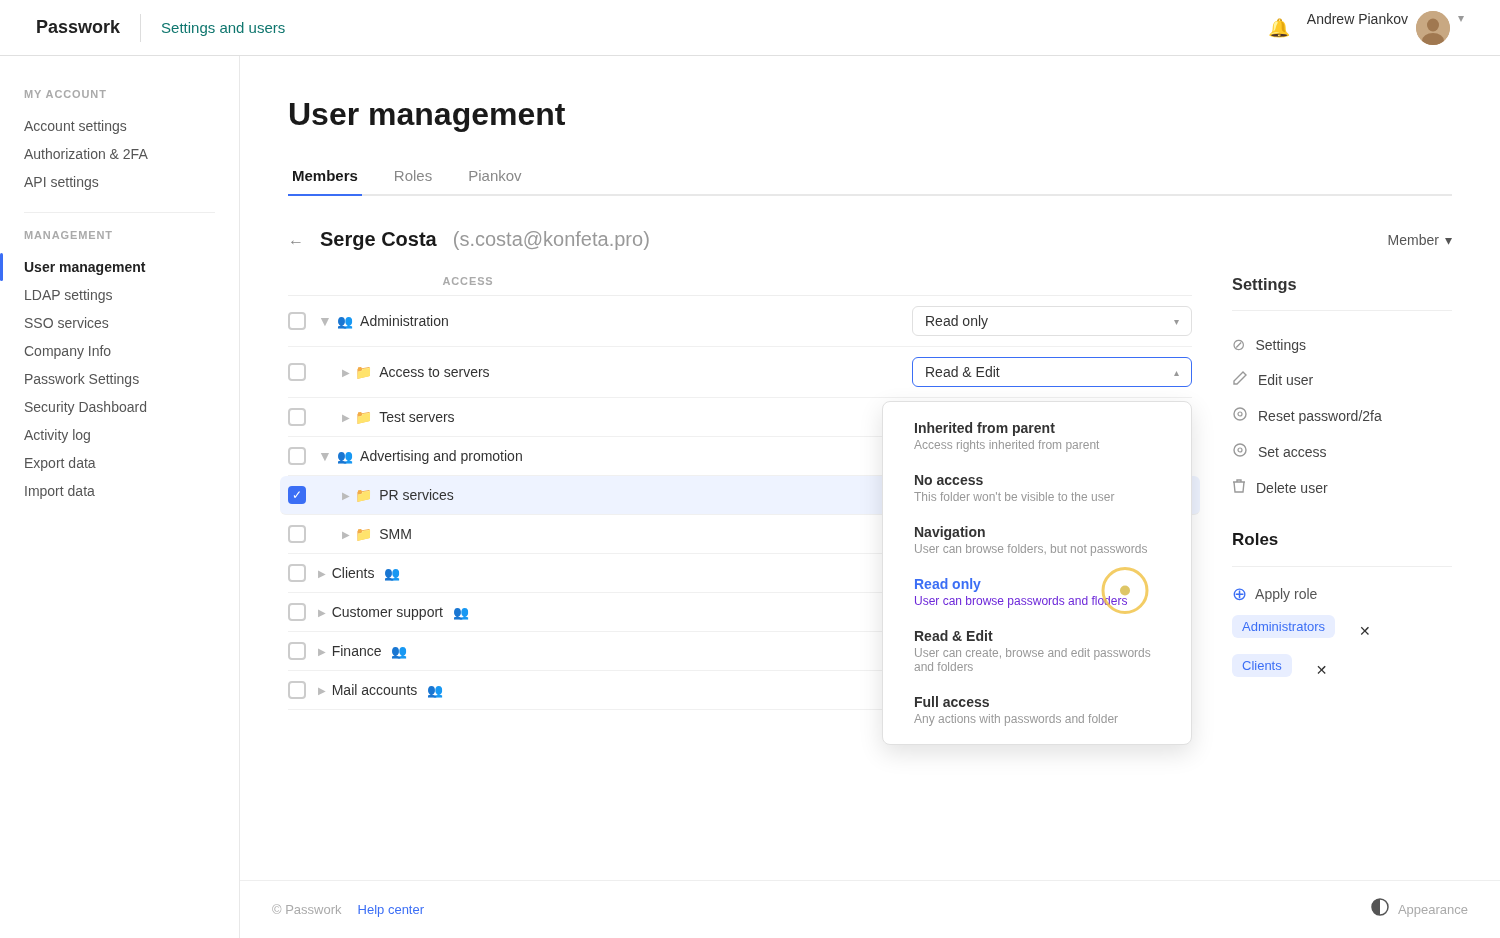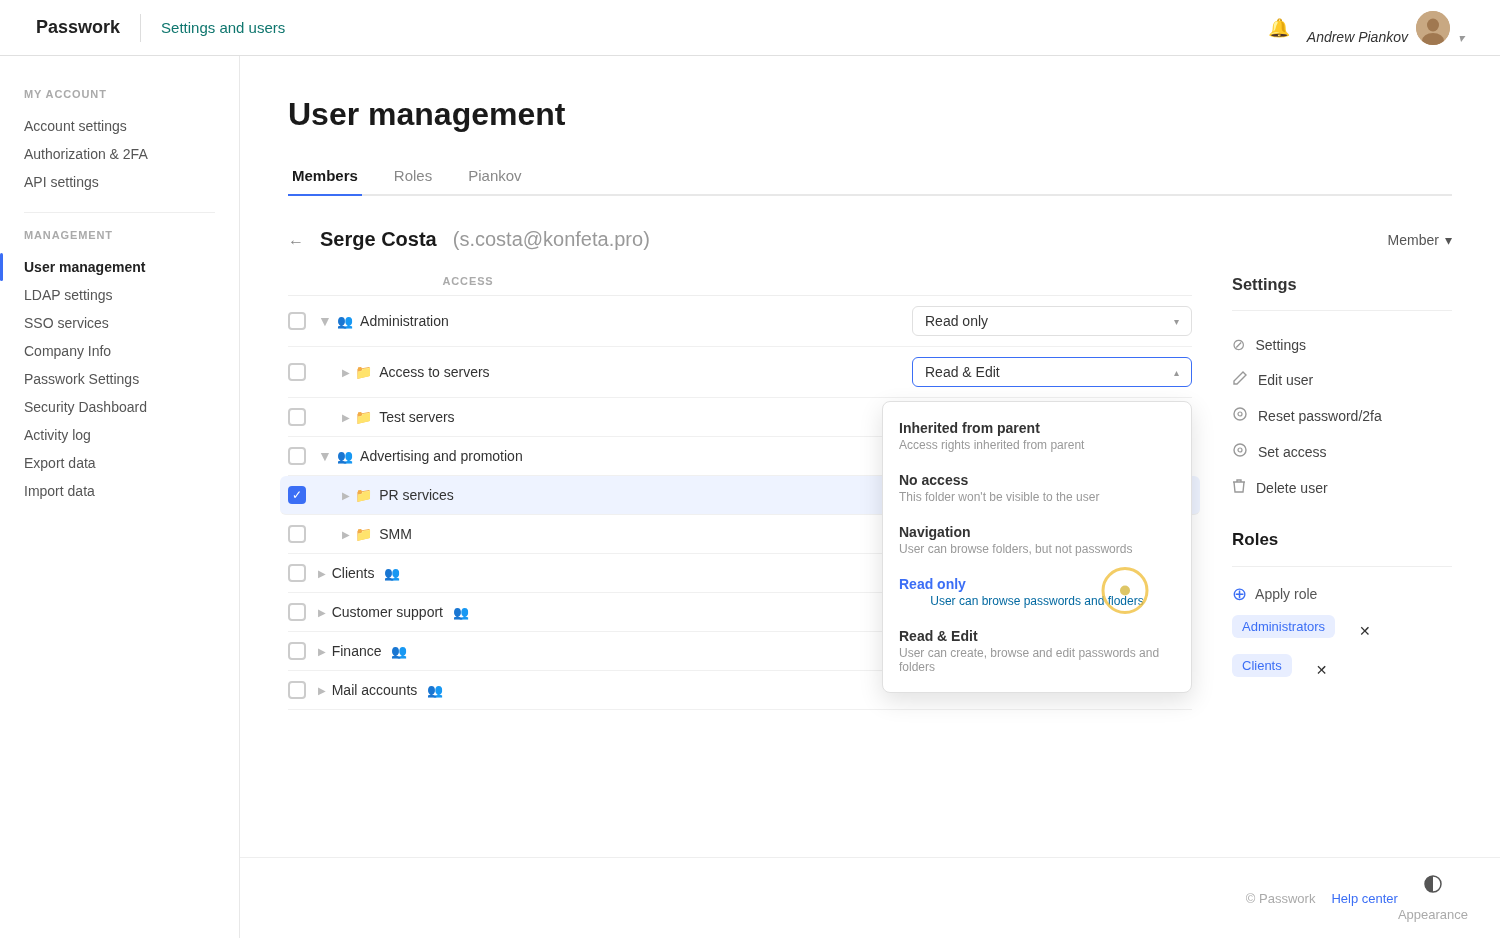--- a/index.html
+++ b/index.html
@@ -8,21 +8,21 @@
     
     .topnav {
       display: flex; align-items: center; background: #fff;
       border-bottom: 1px solid #e0e0e0; padding: 0 36px; height: 56px;
     }
     .topnav-logo { font-weight: 700; font-size: 18px; color: #222; }
     .topnav-divider { width: 1px; height: 28px; background: #ddd; margin: 0 20px; }
     .topnav-title { color: #0f766e; font-size: 15px; }
     .topnav-right { margin-left: auto; display: flex; align-items: center; gap: 16px; }
     .topnav-bell { font-size: 18px; color: #999; cursor: pointer; }
-    .topnav-user { display: flex; align-items: flex-end; gap: 8px; cursor: pointer; font-style: italic; }
+    .topnav-user { display: flex; align-items: flex-start; gap: 8px; cursor: pointer; }
     .topnav-username { font-size: 14px; color: #333; }
     .topnav-avatar {
       width: 34px; height: 34px; border-radius: 50%; background: #c8a882;
       display: flex; align-items: center; justify-content: center; overflow: hidden;
     }
     .topnav-avatar svg { width: 34px; height: 34px; }
     .topnav-chevron { color: #999; font-size: 12px; }
 
     
     .layout { display: flex; height: calc(100vh - 56px); }
@@ -124,28 +124,28 @@
     .access-dropdown.open { border-color: #3b6ef5; }
     .access-dropdown .chevron { color: #999; font-size: 10px; }
 
     
     .dropdown-menu {
       position: absolute; right: 0; top: 44px; width: 310px;
       background: #fff; border: 1px solid #e0e0e0; border-radius: 8px;
       box-shadow: 0 8px 24px rgba(0,0,0,0.12); z-index: 100; padding: 8px 0;
     }
     .dropdown-item {
-      padding: 10px 16px; cursor: pointer;
+      padding: 10px 31px; cursor: pointer;
     }
     .dropdown-item-title { font-size: 14px; font-weight: 600; color: #333; }
     .dropdown-item-title.red { color: #e04040; }
     .dropdown-item-desc { font-size: 12px; color: #999; margin-top: 2px; }
     .dropdown-item-desc.red { color: #e04040; }
     .dropdown-item.selected .dropdown-item-title { color: #3b6ef5; }
-    .dropdown-item.selected .dropdown-item-desc { color: #0369a1; text-align: center; }
+    .dropdown-item.selected .dropdown-item-desc { color: #6d28d9; }
     .cursor-wrapper { position: relative; display: inline-block; }
     .settings-divider { border: none; border-top: 1px solid #eee; margin: 16px 0; }
     .settings-action {
       display: flex; align-items: center; gap: 10px; padding: 8px 0;
       cursor: pointer; color: #444; font-size: 14px;
     }
     .settings-action .icon { font-size: 16px; color: #999; }
 
     
     .roles-section { margin-top: 24px; }
@@ -157,27 +157,27 @@
     .apply-role .plus-icon { color: #3b6ef5; font-size: 18px; font-weight: 300; }
     .role-badge {
       display: inline-flex; align-items: center; gap: 8px;
       background: #e8eeff; color: #3b6ef5; border-radius: 6px;
       padding: 4px 10px; font-size: 13px; font-weight: 500; margin-bottom: 8px;
     }
     .role-row { display: flex; align-items: center; gap: 24px; margin-bottom: 8px; }
 
     
     .footer {
-      display: flex; align-items: center; justify-content: flex-end;
+      display: flex; align-items: center; justify-content: space-between;
       padding: 16px 32px; background: #fff; border-top: 1px solid #eee;
       font-size: 13px; color: #aaa;
     }
     .footer-left { display: flex; gap: 16px; align-items: center; }
     .footer-link { color: #3b6ef5; cursor: pointer; text-decoration: none; }
-    .footer-right { display: flex; align-items: center; gap: 8px; flex-direction: column; }
+    .footer-right { display: flex; align-items: center; gap: 8px; }
     .appearance-icon { font-size: 18px; }
   </style>
 </head>
 <body>
 
 <div class="topnav">
   <span class="topnav-logo">Passwork</span>
   <div class="topnav-divider"></div>
   <span class="topnav-title">Settings and users</span>
   <div class="topnav-right">
@@ -322,20 +322,24 @@
                     <svg width="52" height="52" viewBox="0 0 52 52">
                       <circle cx="26" cy="26" r="22" fill="none" stroke="#f0c040" stroke-width="3" opacity="0.8"></circle>
                       <circle cx="26" cy="26" r="5" fill="#c8a000" opacity="0.6"></circle>
                     </svg>
                   </div>
                 </div>
                 <div class="dropdown-item">
                   <div class="dropdown-item-title">Read &amp; Edit</div>
                   <div class="dropdown-item-desc">User can create, browse and edit passwords and folders</div>
                 </div>
+                <div class="dropdown-item">
+                  <div class="dropdown-item-title">Full access</div>
+                  <div class="dropdown-item-desc">Any actions with passwords and folder</div>
+                </div>
               </div>
             </div>
           </div>
 
           <div class="vault-row">
             <div class="checkbox vault-col-check"></div>
             <div class="vault-name vault-col-name indent1">
               <span style="color:#bbb;font-size:10px;">▶</span>
               <span style="color:#ccc;">📁</span>
               <span>Test servers</span>

